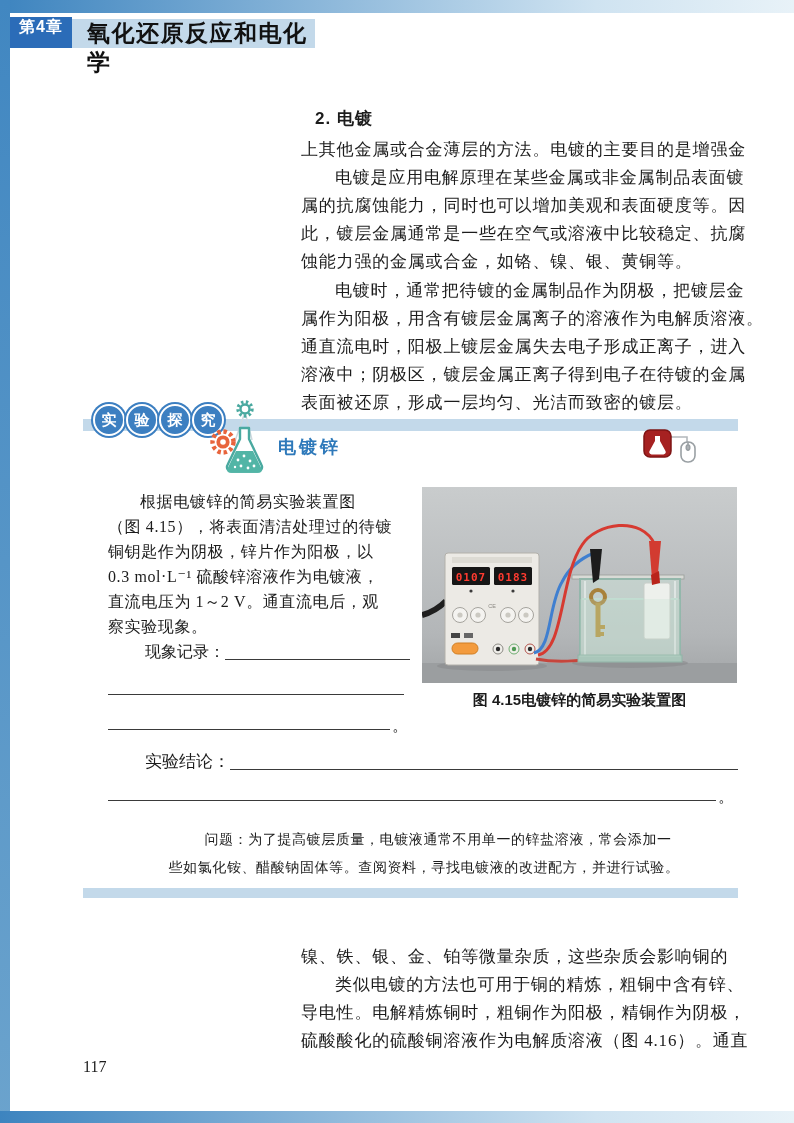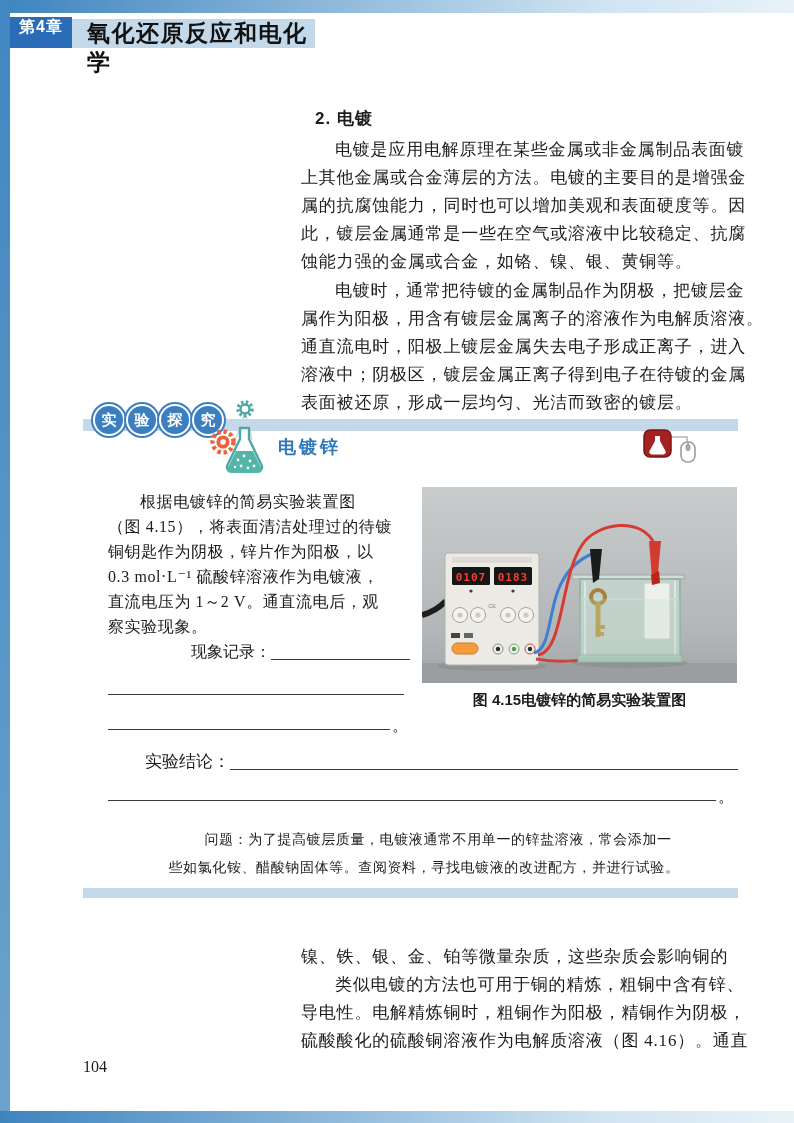--- a/index.html
+++ b/index.html
@@ -63,22 +63,22 @@
 <div class="abs bottom-bar"></div>
 
 <div class="abs chapter-box">
     <span>第4章</span>
   </div>
 <div class="abs chapter-strip"><span>氧化还原反应和电化学</span></div>
 
 <div class="abs sec-heading">2. 电镀</div>
 
 <div class="abs main-col para" style="top:136px;">
+  <div class="tl">上其他金属或合金薄层的方法。电镀的主要目的是增强金</div>
   <div class="tl indent">电镀是应用电解原理在某些金属或非金属制品表面镀</div>
-  <div class="tl">上其他金属或合金薄层的方法。电镀的主要目的是增强金</div>
   <div class="tl">属的抗腐蚀能力，同时也可以增加美观和表面硬度等。因</div>
   <div class="tl">此，镀层金属通常是一些在空气或溶液中比较稳定、抗腐</div>
   <div class="tl">蚀能力强的金属或合金，如铬、镍、银、黄铜等。</div>
 </div>
 
 <div class="abs main-col para" style="top:277px;">
   <div class="tl indent">电镀时，通常把待镀的金属制品作为阴极，把镀层金</div>
   <div class="tl">属作为阳极，用含有镀层金属离子的溶液作为电解质溶液。</div>
   <div class="tl">通直流电时，阳极上镀层金属失去电子形成正离子，进入</div>
   <div class="tl">溶液中；阴极区，镀层金属正离子得到电子在待镀的金属</div>
@@ -142,21 +142,21 @@
 <div class="abs exp-intro">
   <div class="tl indent">根据电镀锌的简易实验装置图</div>
   <div class="tl">（图 4.15），将表面清洁处理过的待镀</div>
   <div class="tl">铜钥匙作为阴极，锌片作为阳极，以</div>
   <div class="tl">0.3 mol·L⁻¹ 硫酸锌溶液作为电镀液，</div>
   <div class="tl">直流电压为 1～2 V。通直流电后，观</div>
   <div class="tl">察实验现象。</div>
 </div>
 
 <div class="abs label-row" style="left:145px;top:641px;width:265px;height:22px;">
-  <span style="font-size:16px;margin-left:46px;">现象记录：</span>
+  <span style="font-size:16px;">现象记录：</span>
   <span class="uline"></span>
 </div>
 <div class="abs blank" style="left:108px;top:694px;width:296px;"></div>
 <div class="abs blank" style="left:108px;top:729px;width:282px;"></div>
 <div class="abs period" style="left:392px;top:716px;">。</div>
 
 <div class="abs photo">
   <svg width="315" height="196" viewBox="0 0 315 196">
     <defs>
       <linearGradient id="bg" x1="0" y1="0" x2="0" y2="1">
@@ -253,13 +253,13 @@
 
 <div class="abs exp-close-bar"></div>
 
 <div class="abs main-col para" style="top:943px;">
   <div class="tl">镍、铁、银、金、铂等微量杂质，这些杂质会影响铜的</div>
   <div class="tl indent">类似电镀的方法也可用于铜的精炼，粗铜中含有锌、</div>
   <div class="tl">导电性。电解精炼铜时，粗铜作为阳极，精铜作为阴极，</div>
   <div class="tl">硫酸酸化的硫酸铜溶液作为电解质溶液（图 4.16）。通直</div>
 </div>
 
-<div class="abs page-num">104</div>
+<div class="abs page-num">117</div>
 
 </body></html>

